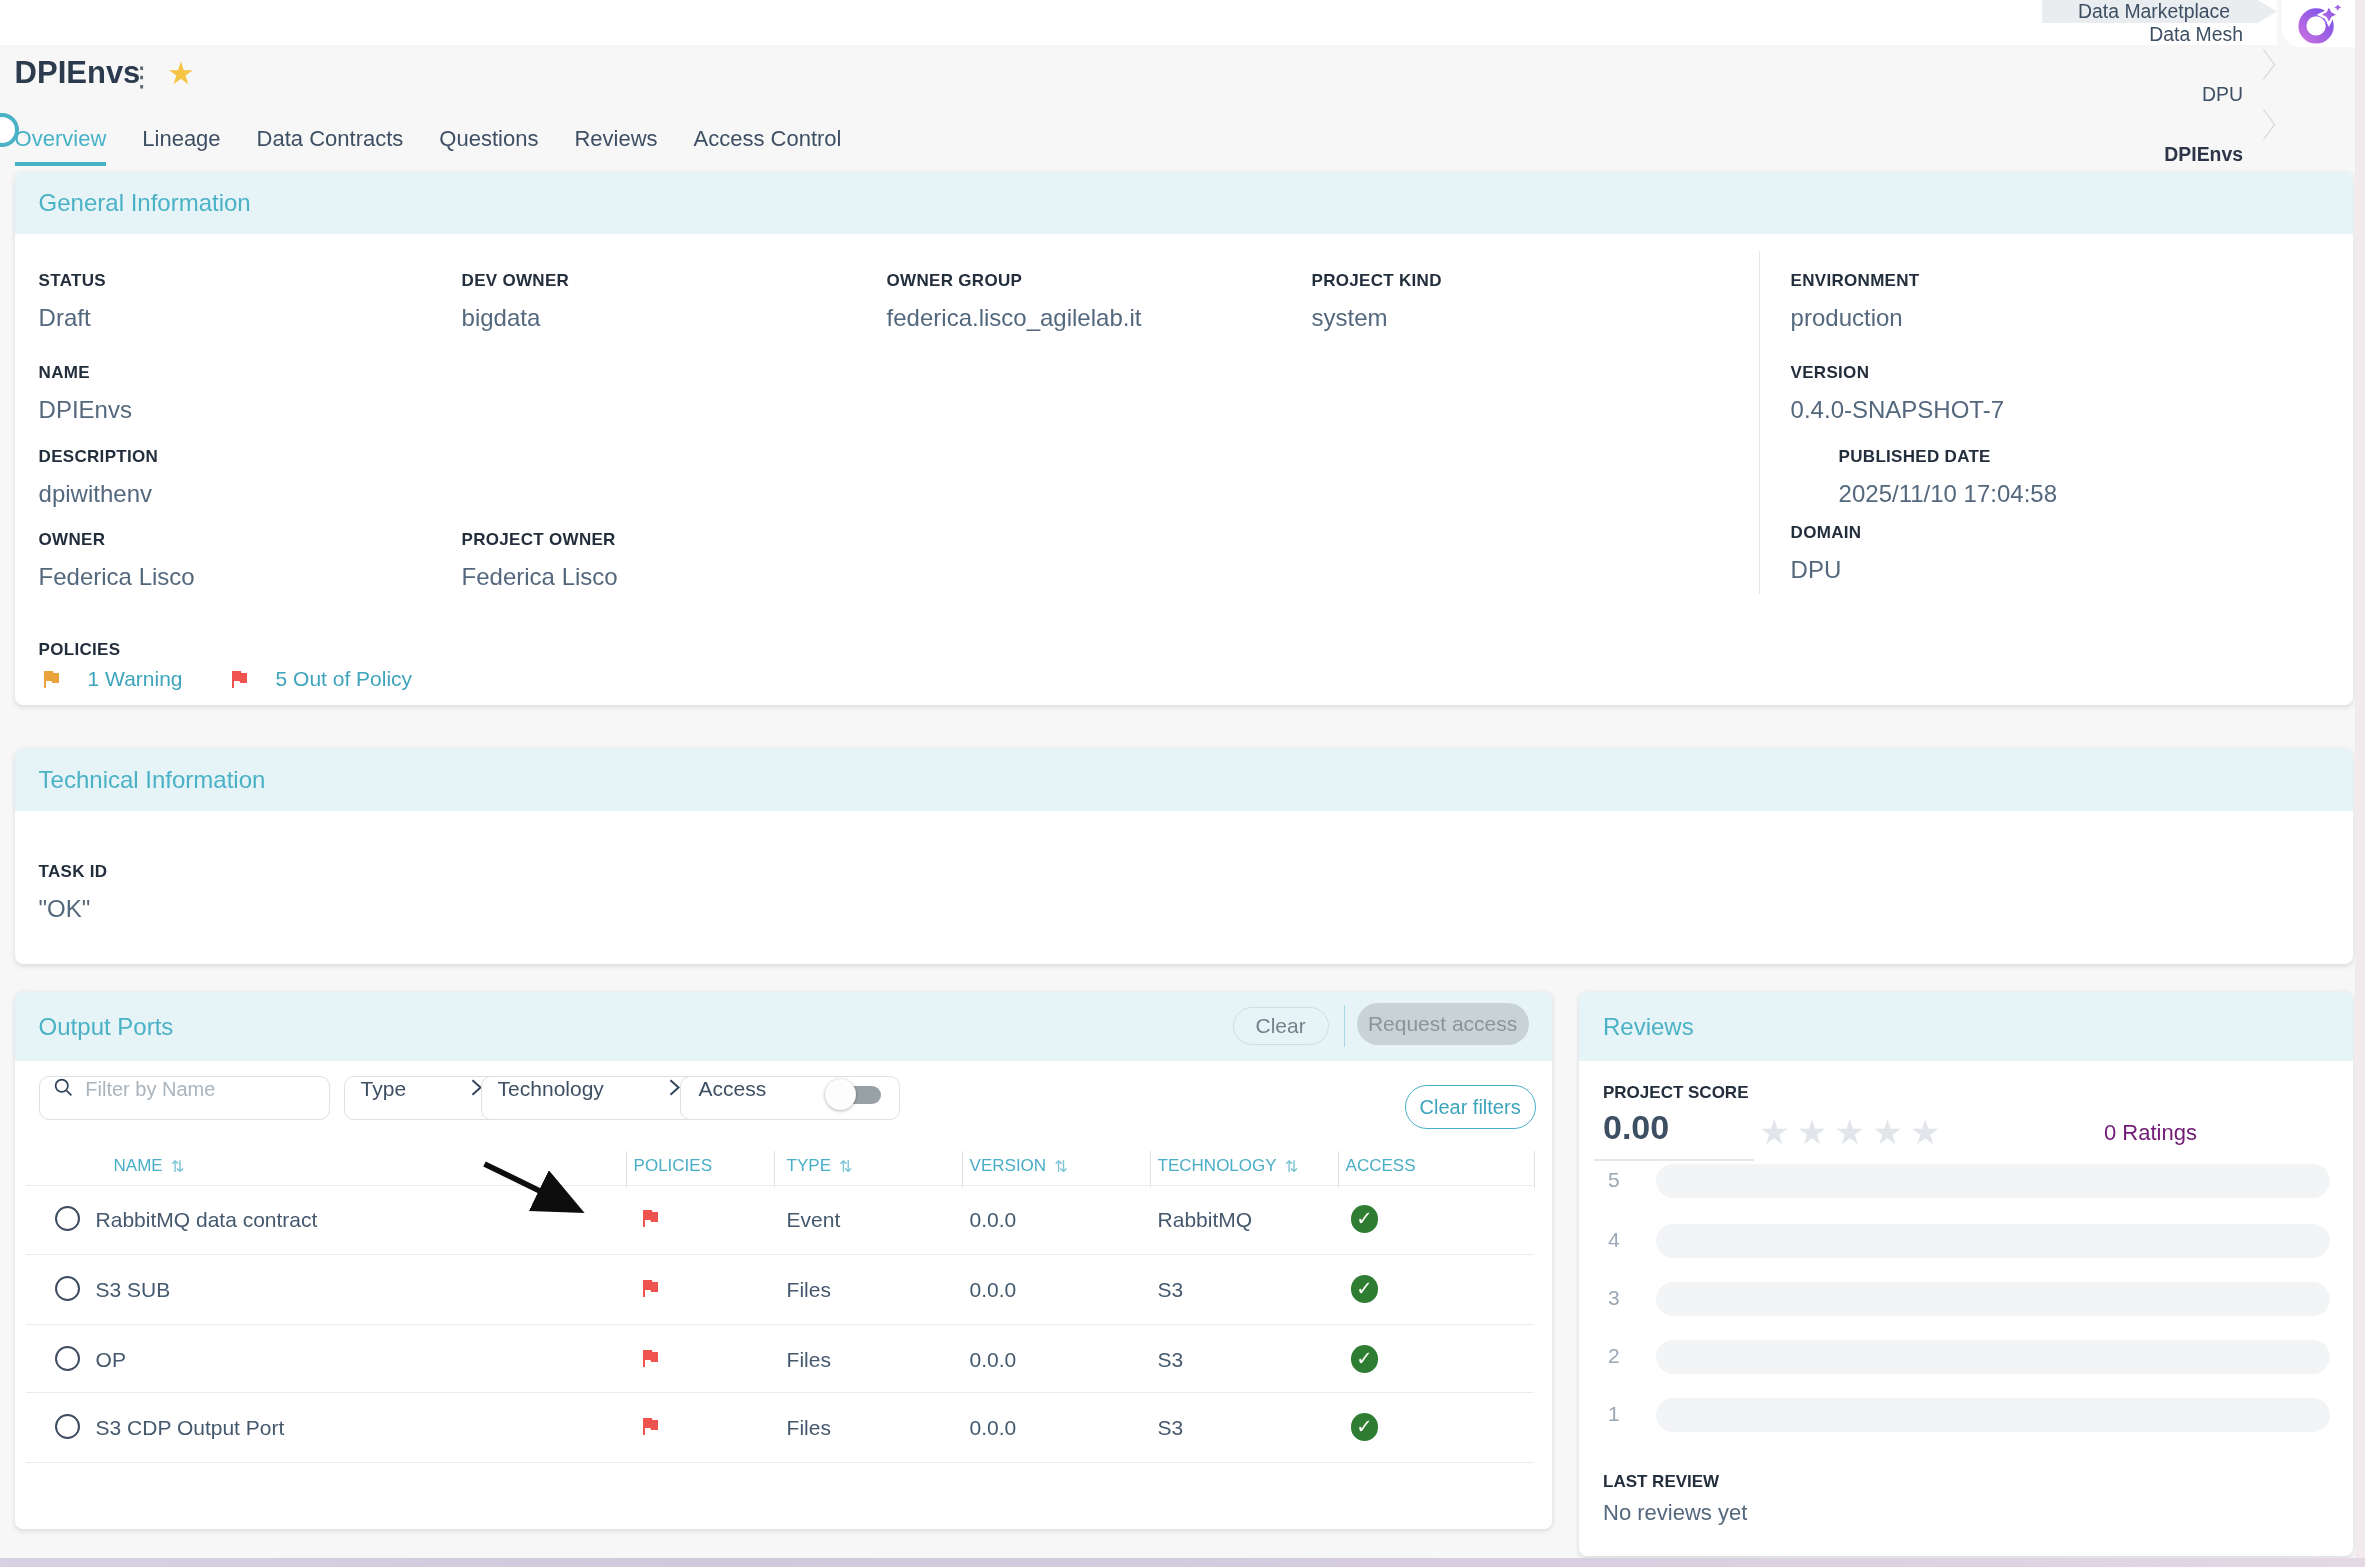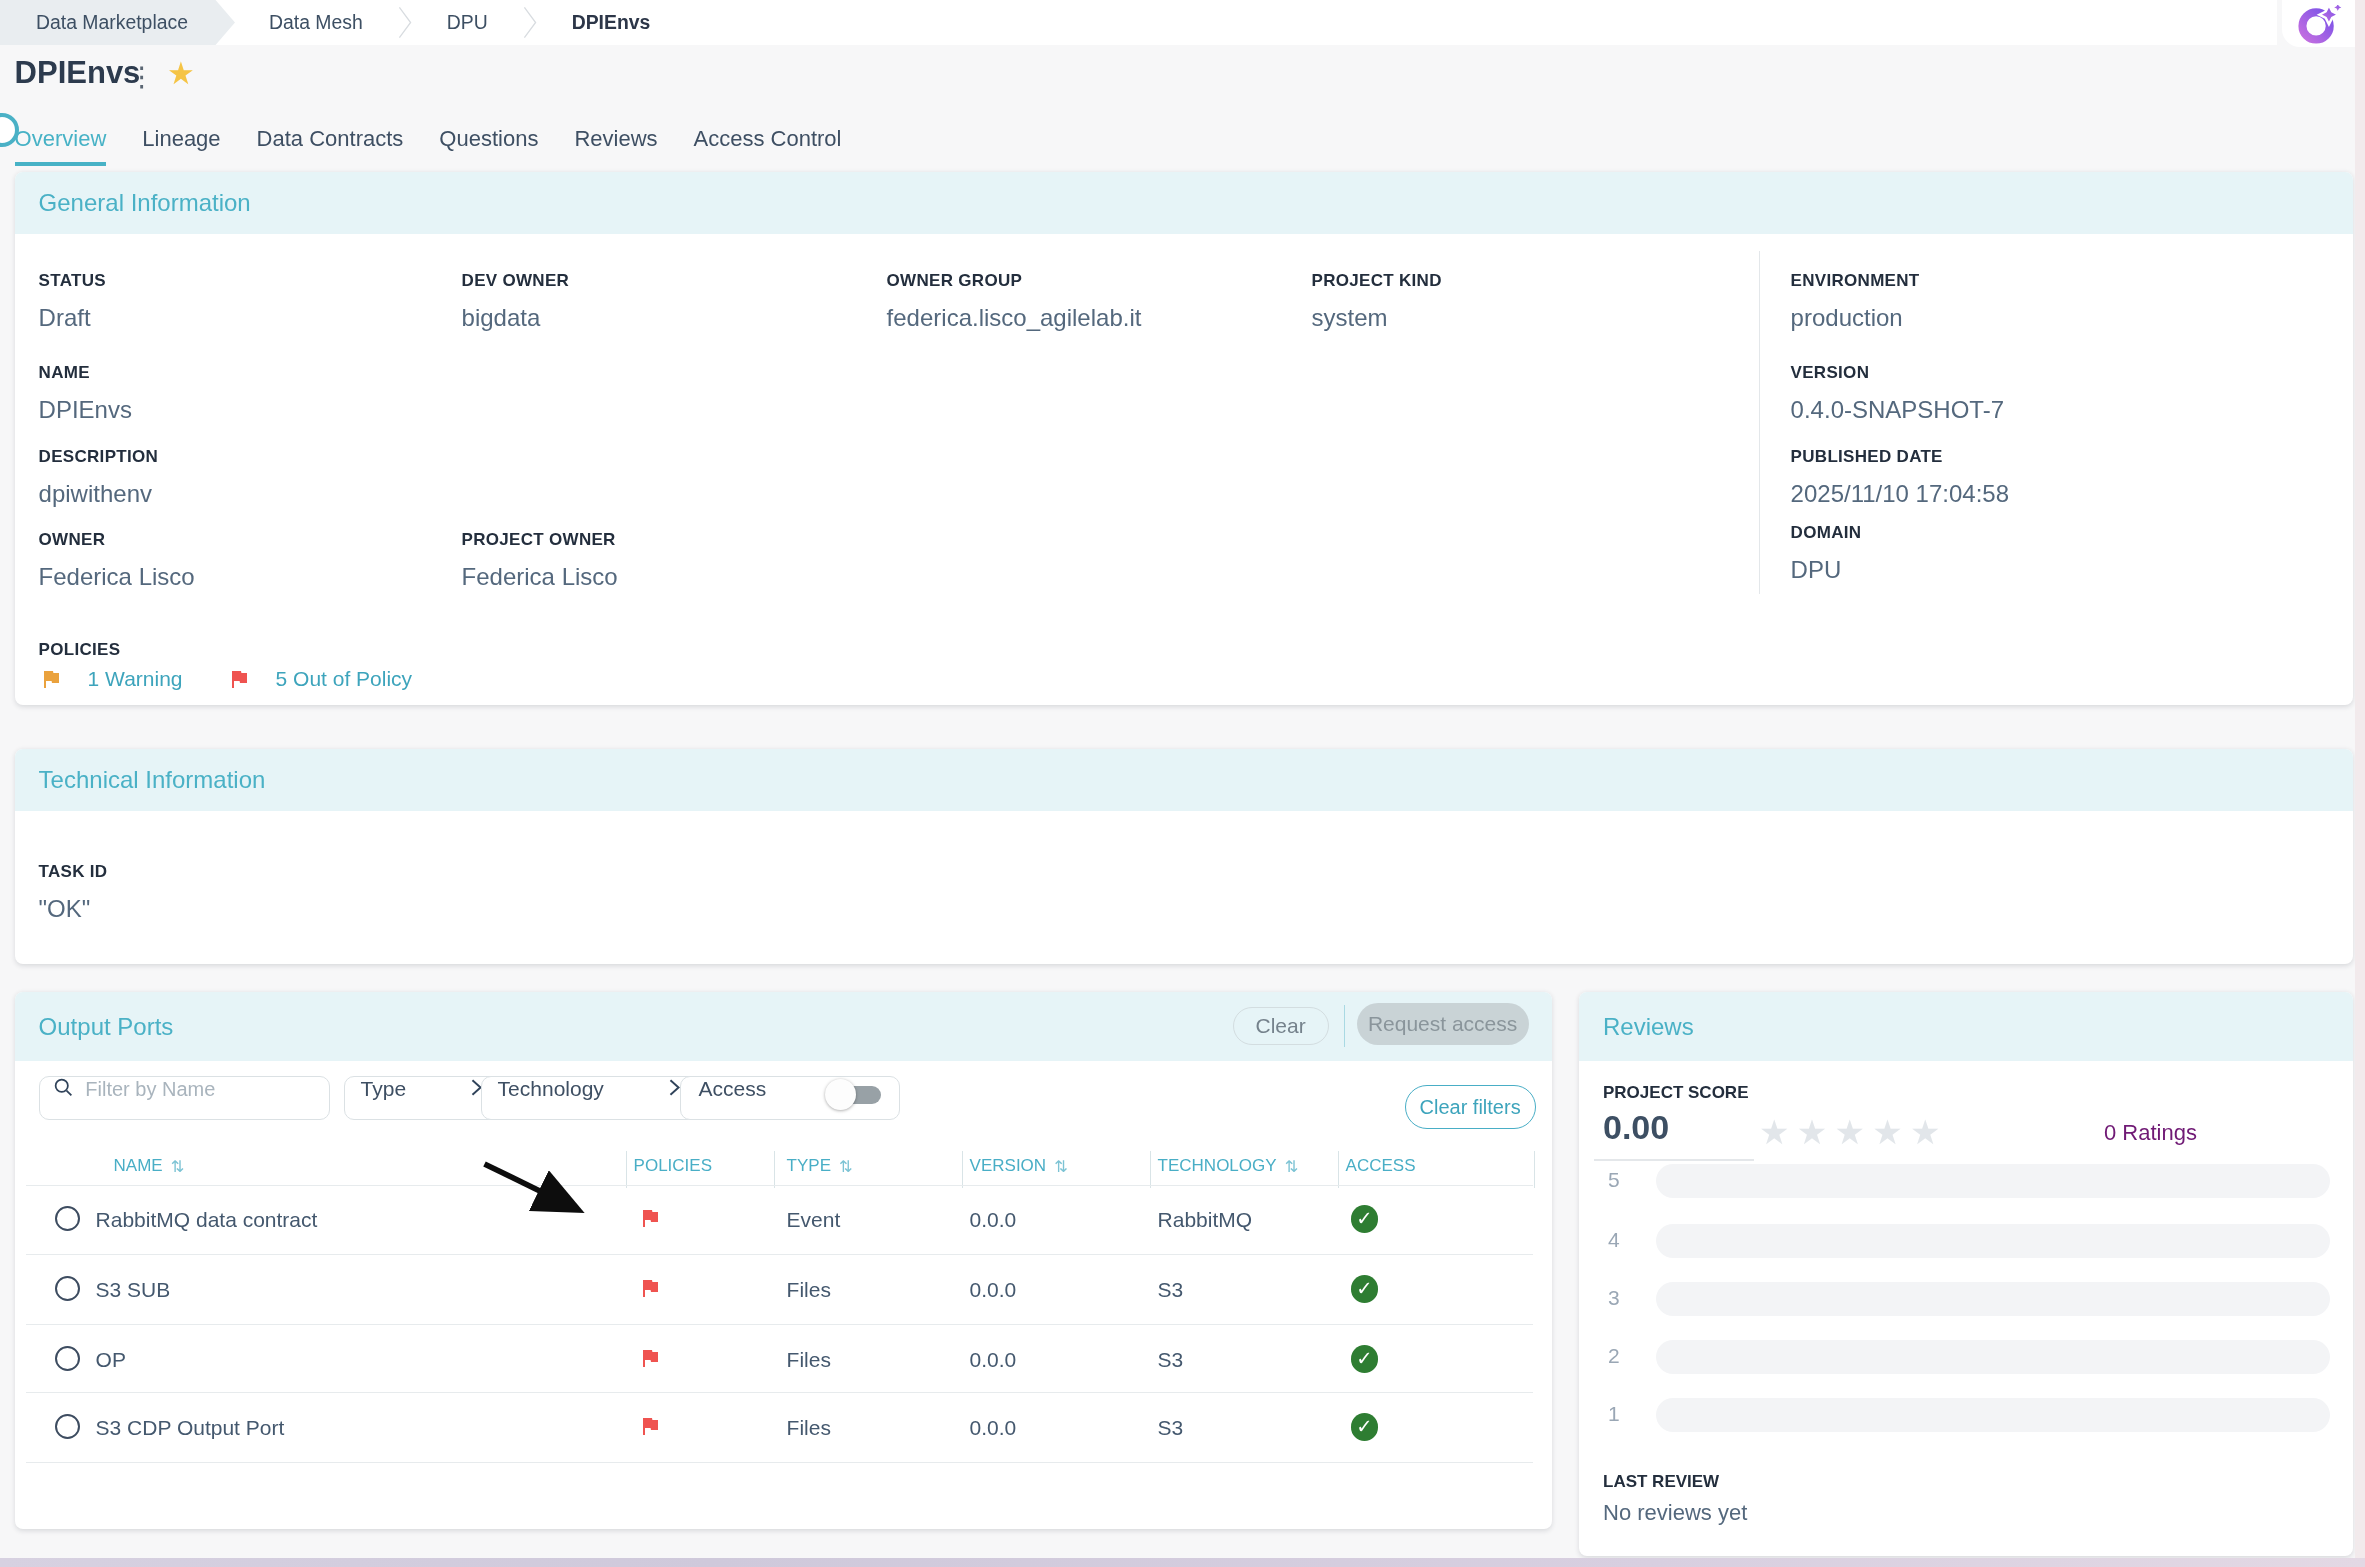--- a/index.html
+++ b/index.html
@@ -1,21 +1,21 @@
 <!DOCTYPE html>
 <html style="font-size:13px"><head>
 <meta charset="utf-8">
 <style>
   html,body{margin:0;padding:0;background:#e9eaec;}
   .page{position:relative;width:2366px;height:1567px;background:#f7f7f8;overflow:hidden;
         font-family:"Liberation Sans",sans-serif;color:#54687d;}
 
   
   .topbar{position:absolute;left:0;top:0;width:2277px;height:45px;background:#ffffff;
-          display:flex;align-items:center;z-index:2;}
+          display:flex;align-items:flex-end;z-index:2;flex-direction:column;}
   .crumb-first{height:45px;background:#e9edf0;display:flex;align-items:center;
                padding:0 47px 0 36px;font-size:19.4px;color:#3d4f63;
                clip-path:polygon(0 0,calc(100% - 19.4px) 0,100% 50%,calc(100% - 19.4px) 100%,0 100%);}
   .crumb{font-size:19.4px;color:#3d4f63;padding:0 34px;}
   .crumb.current{font-weight:bold;color:#2c3648;}
   .chev-sep{flex:0 0 auto;}
 
   
   .logo-box{position:absolute;top:0;right:11.3px;width:73px;height:47px;background:#fff;
             border-radius:0 0 0 18px;display:flex;align-items:center;justify-content:center;z-index:3;}
@@ -204,21 +204,21 @@
     </div>
     <div class="field" style="left:1776px;top:191px">
       <div class="lbl">VERSION</div>
       <div class="val">0.4.0-SNAPSHOT-7</div>
     </div>
 
     <div class="field" style="left:24px;top:275px">
       <div class="lbl">DESCRIPTION</div>
       <div class="val">dpiwithenv</div>
     </div>
-    <div class="field" style="left:1776px;top:275px">
+    <div class="field" style="left:1824px;top:275px">
       <div class="lbl">PUBLISHED DATE</div>
       <div class="val">2025/11/10 17:04:58</div>
     </div>
 
     <div class="field" style="left:24px;top:358px">
       <div class="lbl">OWNER</div>
       <div class="val">Federica Lisco</div>
     </div>
     <div class="field" style="left:447px;top:358px">
       <div class="lbl">PROJECT OWNER</div>

